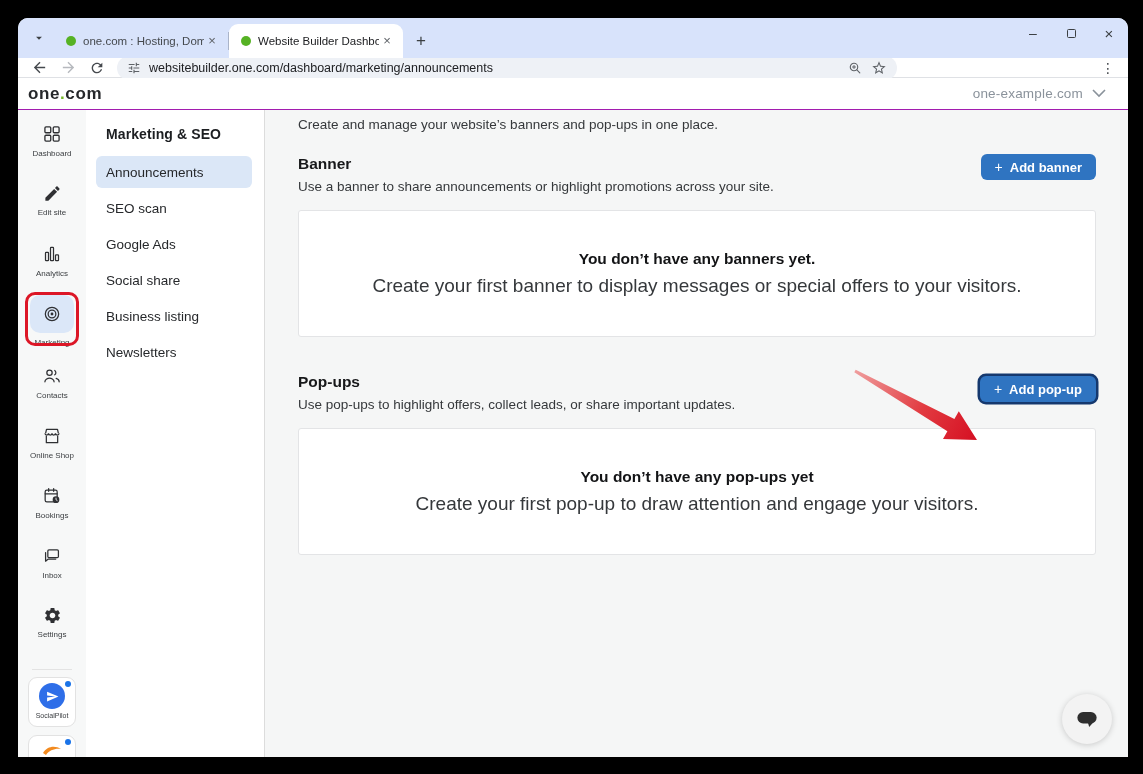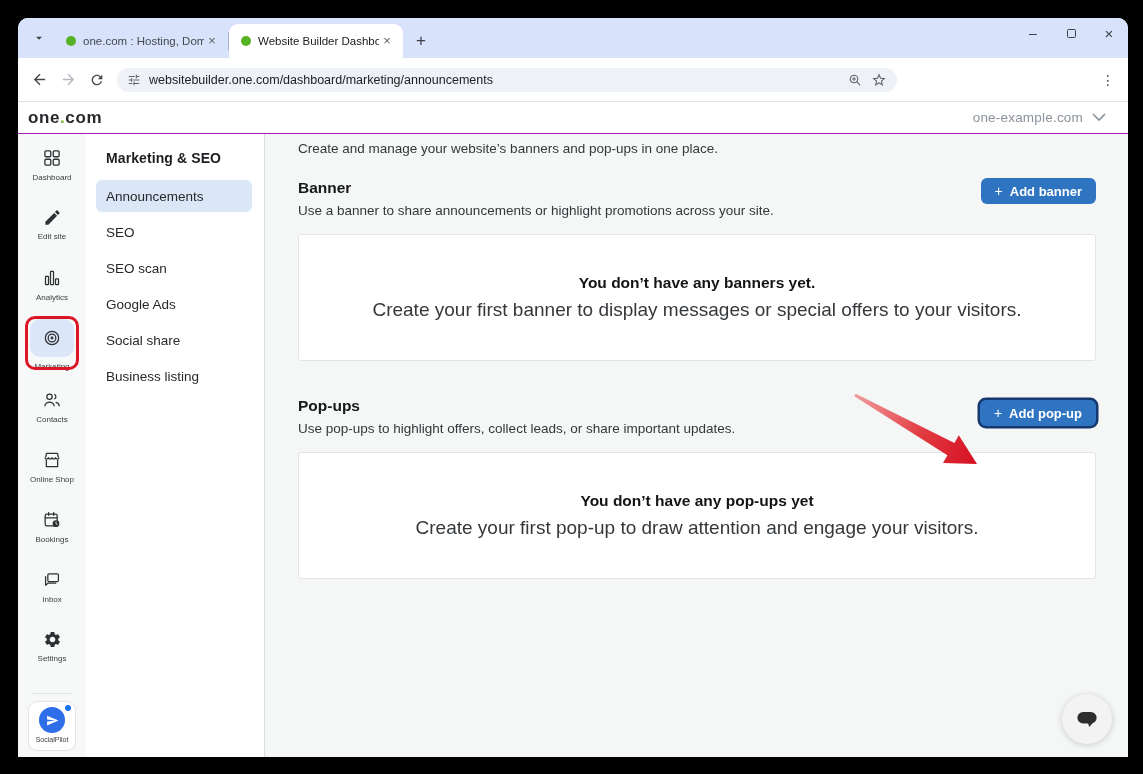--- a/index.html
+++ b/index.html
@@ -20,21 +20,21 @@
   .tab .t-close{width:16px;height:16px;border-radius:50%;display:flex;align-items:center;justify-content:center;
                 font-size:13px;line-height:16px;color:#5f6368;cursor:pointer;flex:0 0 auto;}
   .tab-sep{width:1px;height:18px;background:#aab4c9;margin-bottom:8px;}
   .new-tab{width:24px;height:24px;margin:0 0 5px 6px;border-radius:50%;display:flex;align-items:center;justify-content:center;
            font-size:17px;color:#3c4043;cursor:pointer;}
   .win-controls{position:absolute;right:0;top:0;height:30px;display:flex;align-items:center;}
   .wc{width:38px;height:30px;display:flex;align-items:center;justify-content:center;color:#3c4043;font-size:14px;cursor:pointer;}
   .wc .max-box{width:9px;height:9px;border:1.3px solid #3c4043;border-radius:1.5px;display:block;}
   .wc.close{font-size:15px;}
 
-  .toolbar{height:44px;background:#fff;display:flex;align-items:center;padding:0 8px;border-bottom:1px solid #dfe1e5;flex:0 0 auto;}
+  .toolbar{height:20px;background:#fff;display:flex;align-items:center;padding:0 8px;border-bottom:1px solid #dfe1e5;flex:0 0 auto;}
   .nav-btn{width:26px;height:26px;border-radius:50%;display:flex;align-items:center;justify-content:center;margin-right:3px;cursor:pointer;}
   .url-pill{height:24px;width:780px;background:#eef1f6;border-radius:12px;display:flex;align-items:center;padding:0 8px 0 10px;margin-left:4px;}
   .url-text{font-size:12.5px;color:#202124;flex:1 1 auto;margin-left:8px;white-space:nowrap;overflow:hidden;}
   .pill-ic{width:20px;height:20px;display:flex;align-items:center;justify-content:center;margin-left:4px;cursor:pointer;}
   .kebab{margin-left:auto;width:24px;height:24px;display:flex;align-items:center;justify-content:center;
          color:#45494e;font-size:14px;letter-spacing:0;cursor:pointer;}
 
   
   .app{flex:1 1 auto;display:flex;flex-direction:column;min-height:0;}
   .app-header{height:32px;background:#fff;border-bottom:1px solid #a21caf;display:flex;align-items:center;flex:0 0 auto;}
@@ -257,25 +257,25 @@
             <span class="notif"></span>
             <svg width="22" height="14" viewBox="0 0 22 14">
               <path d="M2 12c4-7 12-8 18-4-5-1-12 1-15 6z" fill="#f28a1f"></path>
             </svg>
           </div>
         </div>
 
         <div class="submenu">
           <div class="submenu-title">Marketing &amp; SEO</div>
           <div class="submenu-item selected">Announcements</div>
-          <div class="submenu-item">SEO</div>
           <div class="submenu-item">SEO scan</div>
           <div class="submenu-item">Google Ads</div>
           <div class="submenu-item">Social share</div>
           <div class="submenu-item">Business listing</div>
+          <div class="submenu-item">Newsletters</div>
         </div>
 
         <div class="main">
           <div class="page-sub">Create and manage your website’s banners and pop-ups in one place.</div>
 
           <div class="section-head">
             <div class="sh-text">
               <h2>Banner</h2>
               <p>Use a banner to share announcements or highlight promotions across your site.</p>
             </div>

